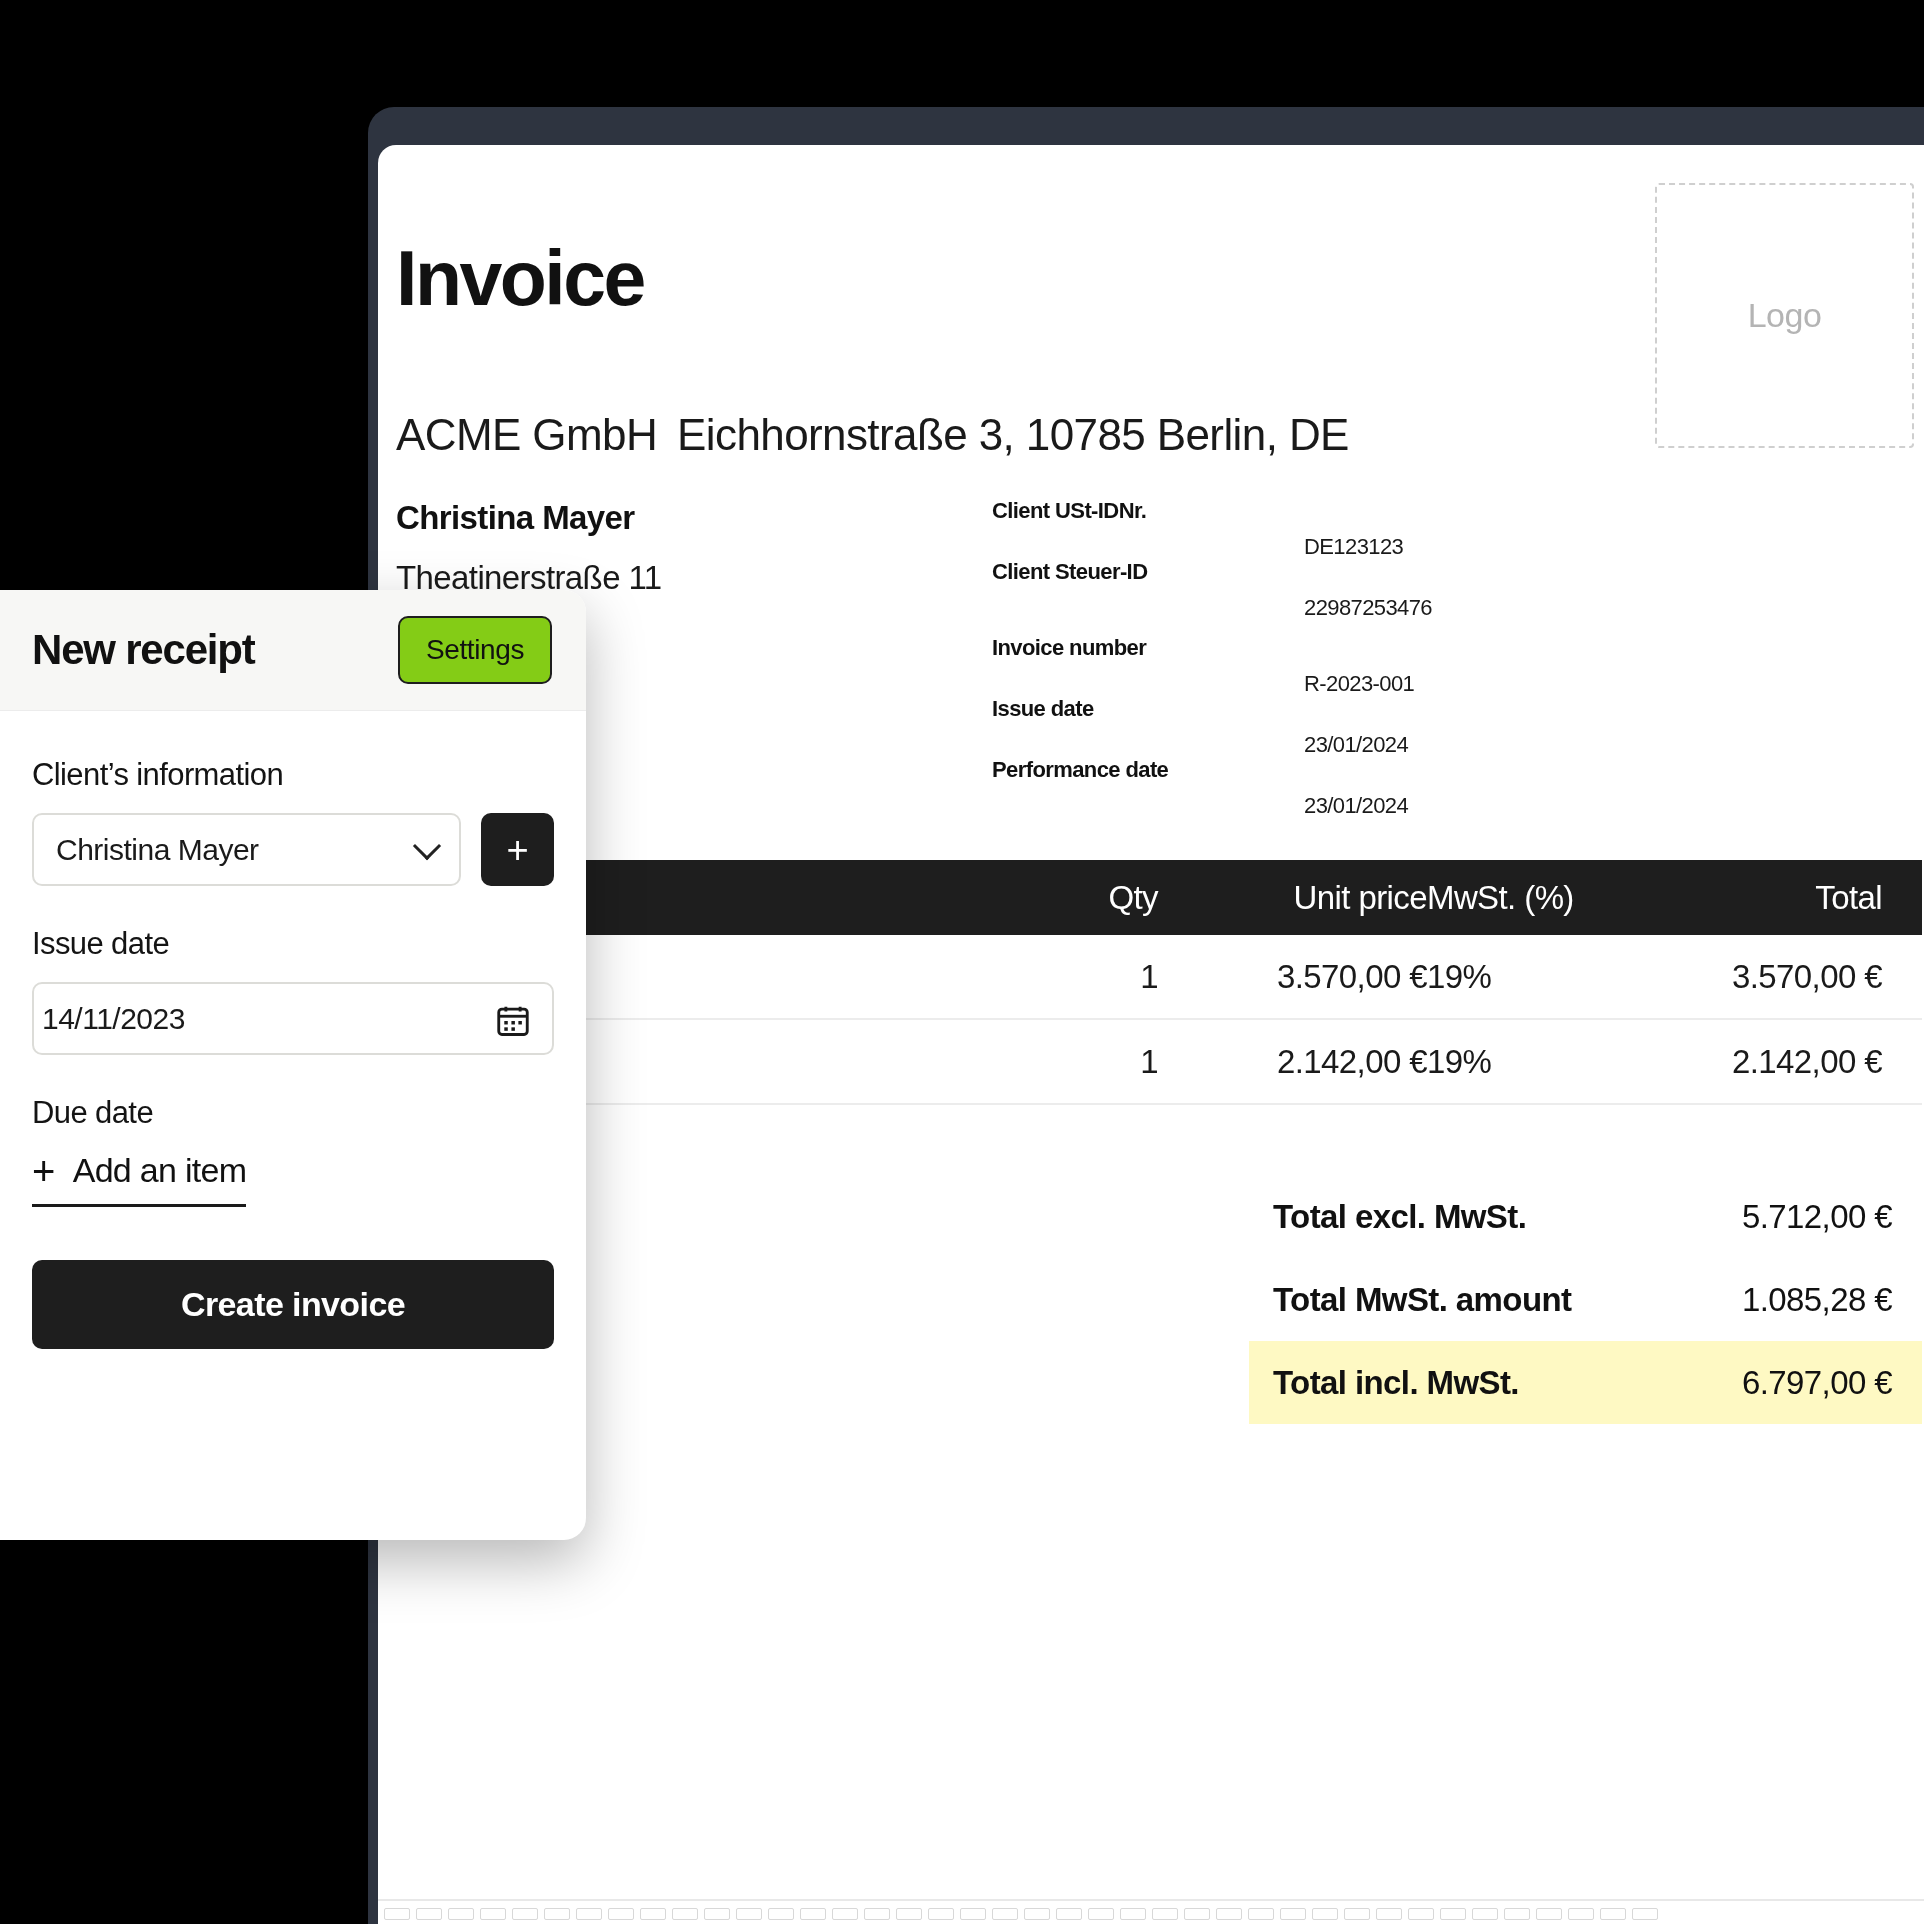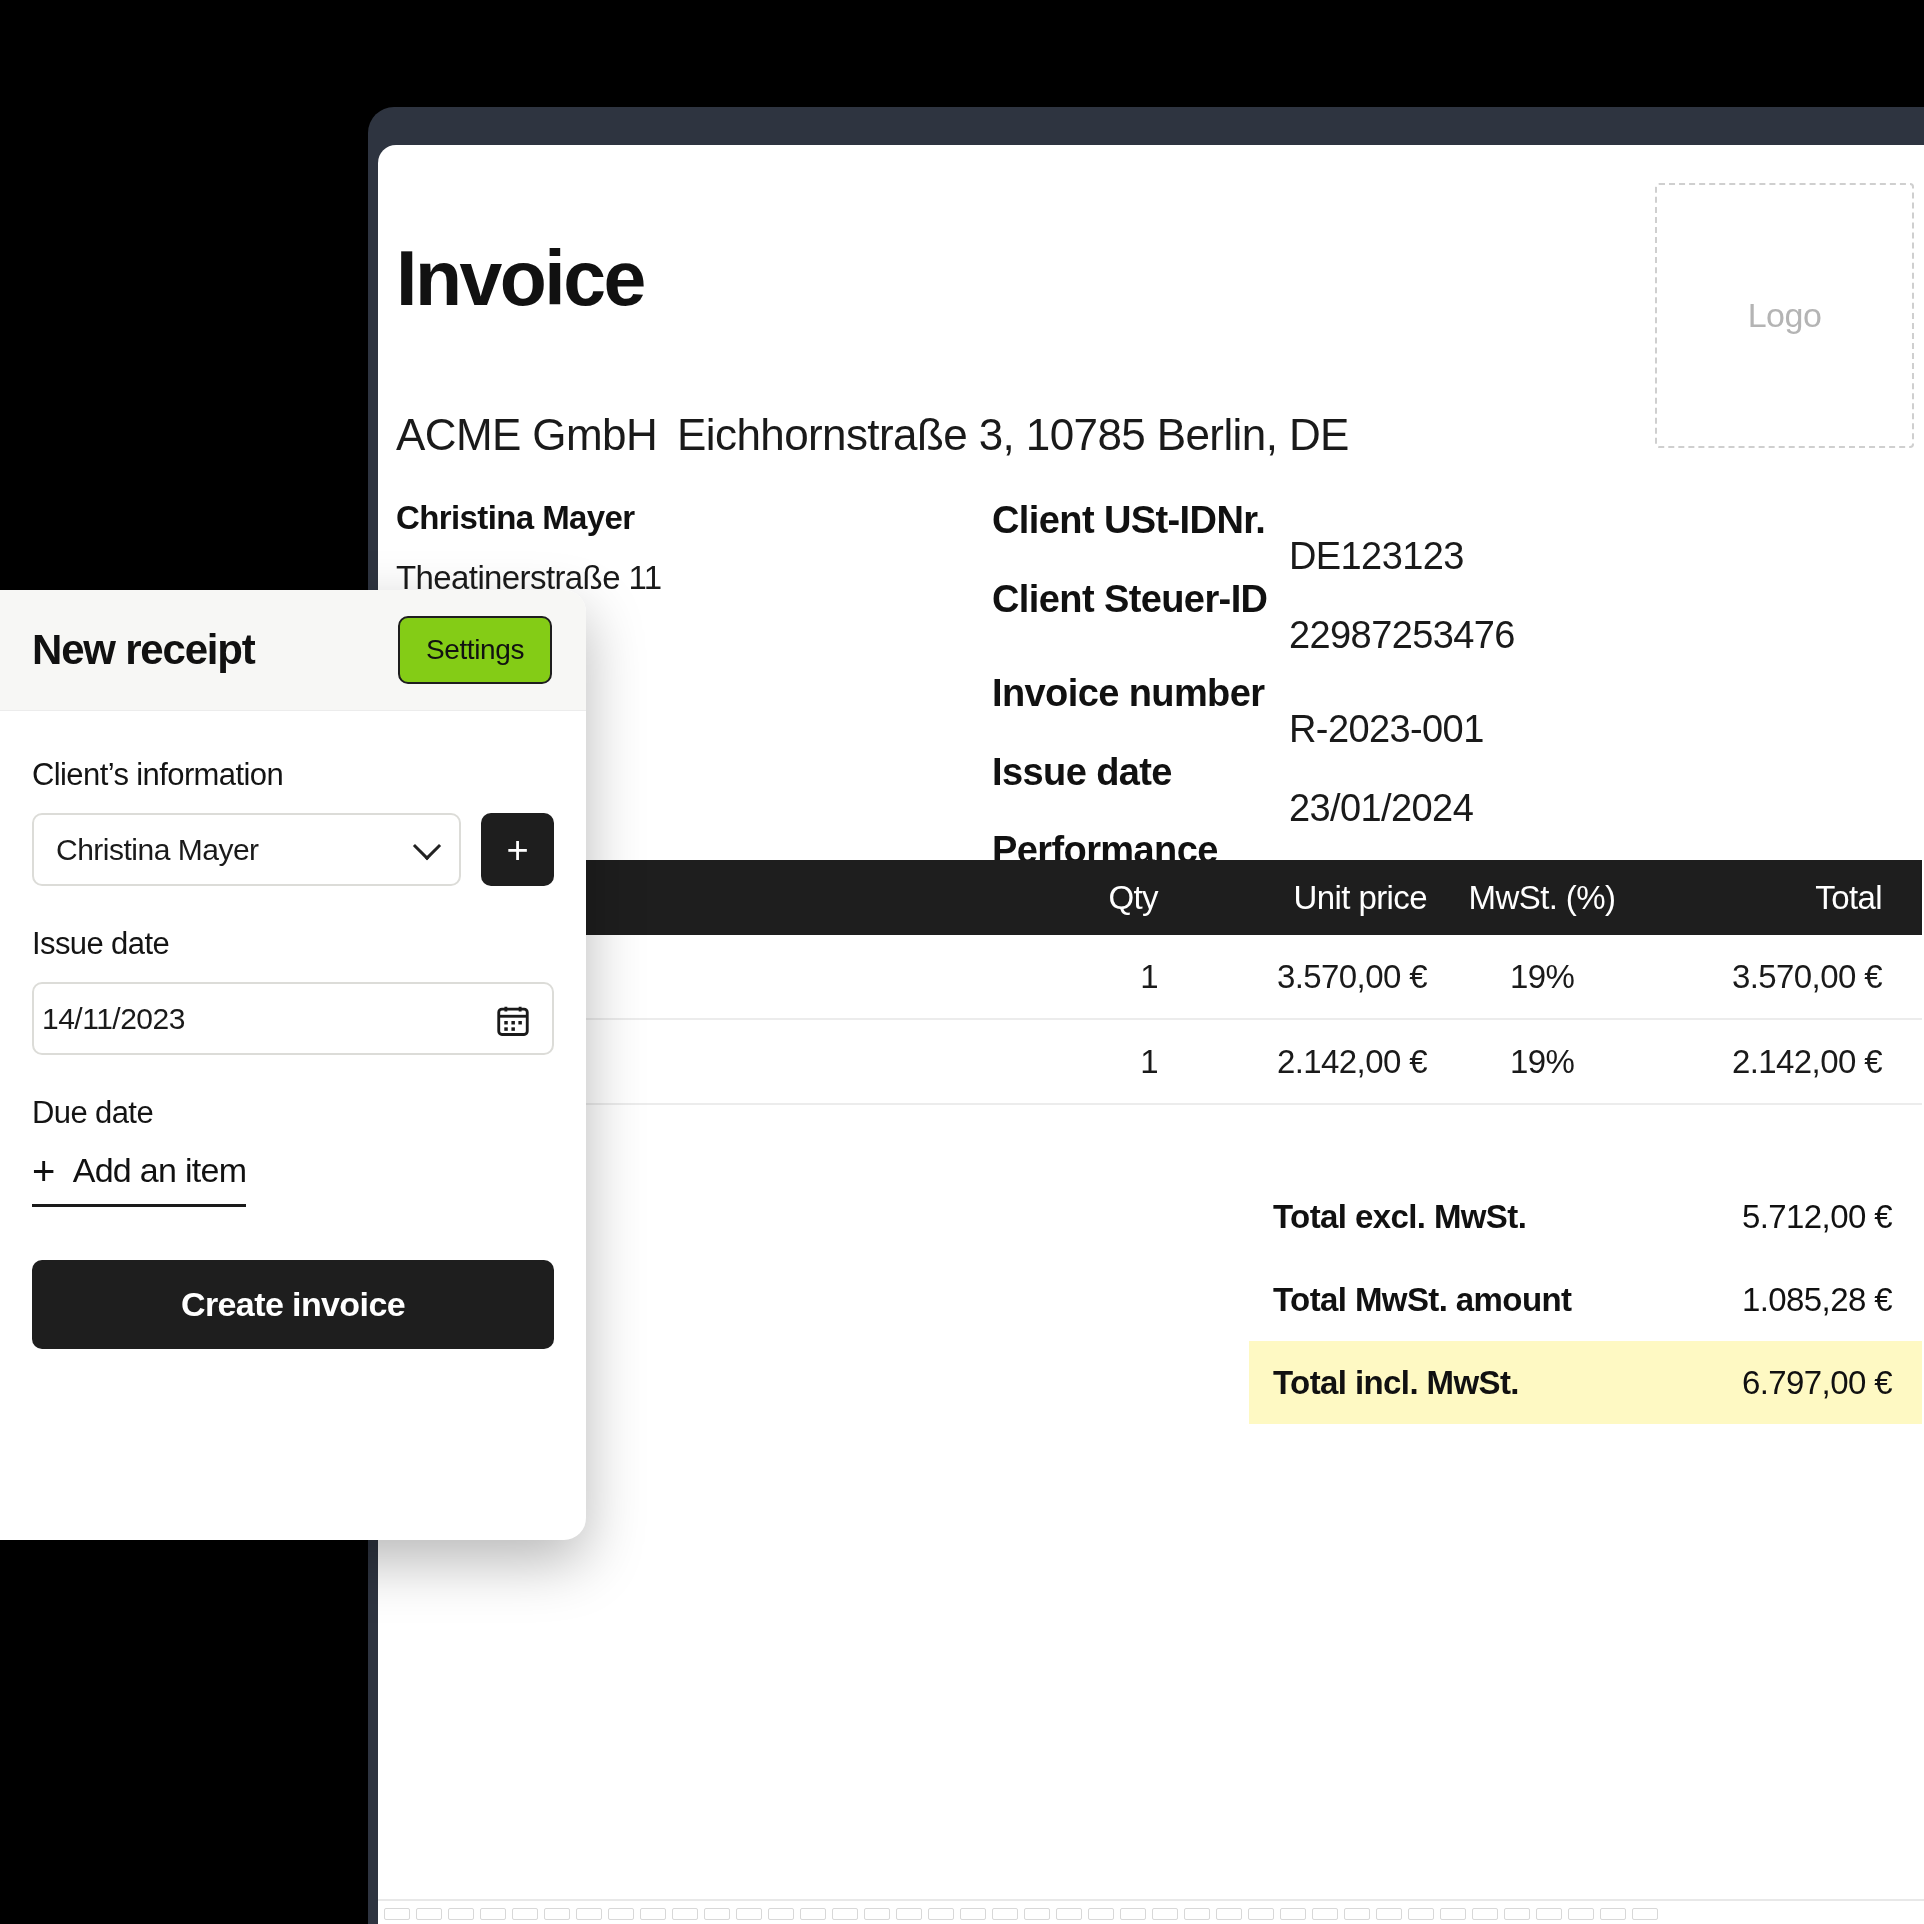--- a/index.html
+++ b/index.html
@@ -55,36 +55,36 @@
   .client-block { position: absolute; left: 18px; top: 354px; }
   .client-name {
     font-size: 33px; font-weight: 700; color: #111; letter-spacing: -0.6px;
     margin-bottom: 22px;
   }
   .client-addr {
     font-size: 33px; color: #1a1a1a; letter-spacing: -0.6px; margin-bottom: 10px;
   }
 
   .meta-block { position: absolute; left: 614px; top: 354px; width: 713px; }
-  .meta-row { display: flex; font-size: 38px; letter-spacing: -0.6px; line-height: 1.12; }
+  .meta-row { display: flex; font-size: 22px; letter-spacing: -0.6px; line-height: 1.12; gap: 15px; }
   .meta-row .k { width: 297px; font-weight: 700; color: #111; }
   .meta-row .v { color: #1a1a1a; margin-top: 36px; }
   .meta-gap { height: 16px; }
 
   
   .table { position: absolute; left: 0px; top: 715px; width: 1544px; }
   .thead {
     background: #1e1e1e; color: #ffffff; height: 75px;
     display: flex; align-items: center;
   }
   .thead .cell, .trow .cell { font-size: 33px; letter-spacing: -0.6px; }
   .c-desc  { width: 592px; padding-left: 36px; text-align: left; }
   .c-qty   { width: 188px; text-align: right; }
   .c-price { width: 269px; text-align: right; }
-  .c-vat   { width: 230px; text-align: center; }
+  .c-vat   { width: 230px; text-align: left; }
   .c-total { width: 255px; text-align: right; padding-right: 30px; }
 
   .trow {
     height: 85px; display: flex; align-items: center;
     border-bottom: 2px solid #ececec; color: #1a1a1a;
   }
   .trow:first-of-type { border-top: none; }
 
   
   .totals { position: absolute; left: 871px; top: 1030px; width: 673px; }

